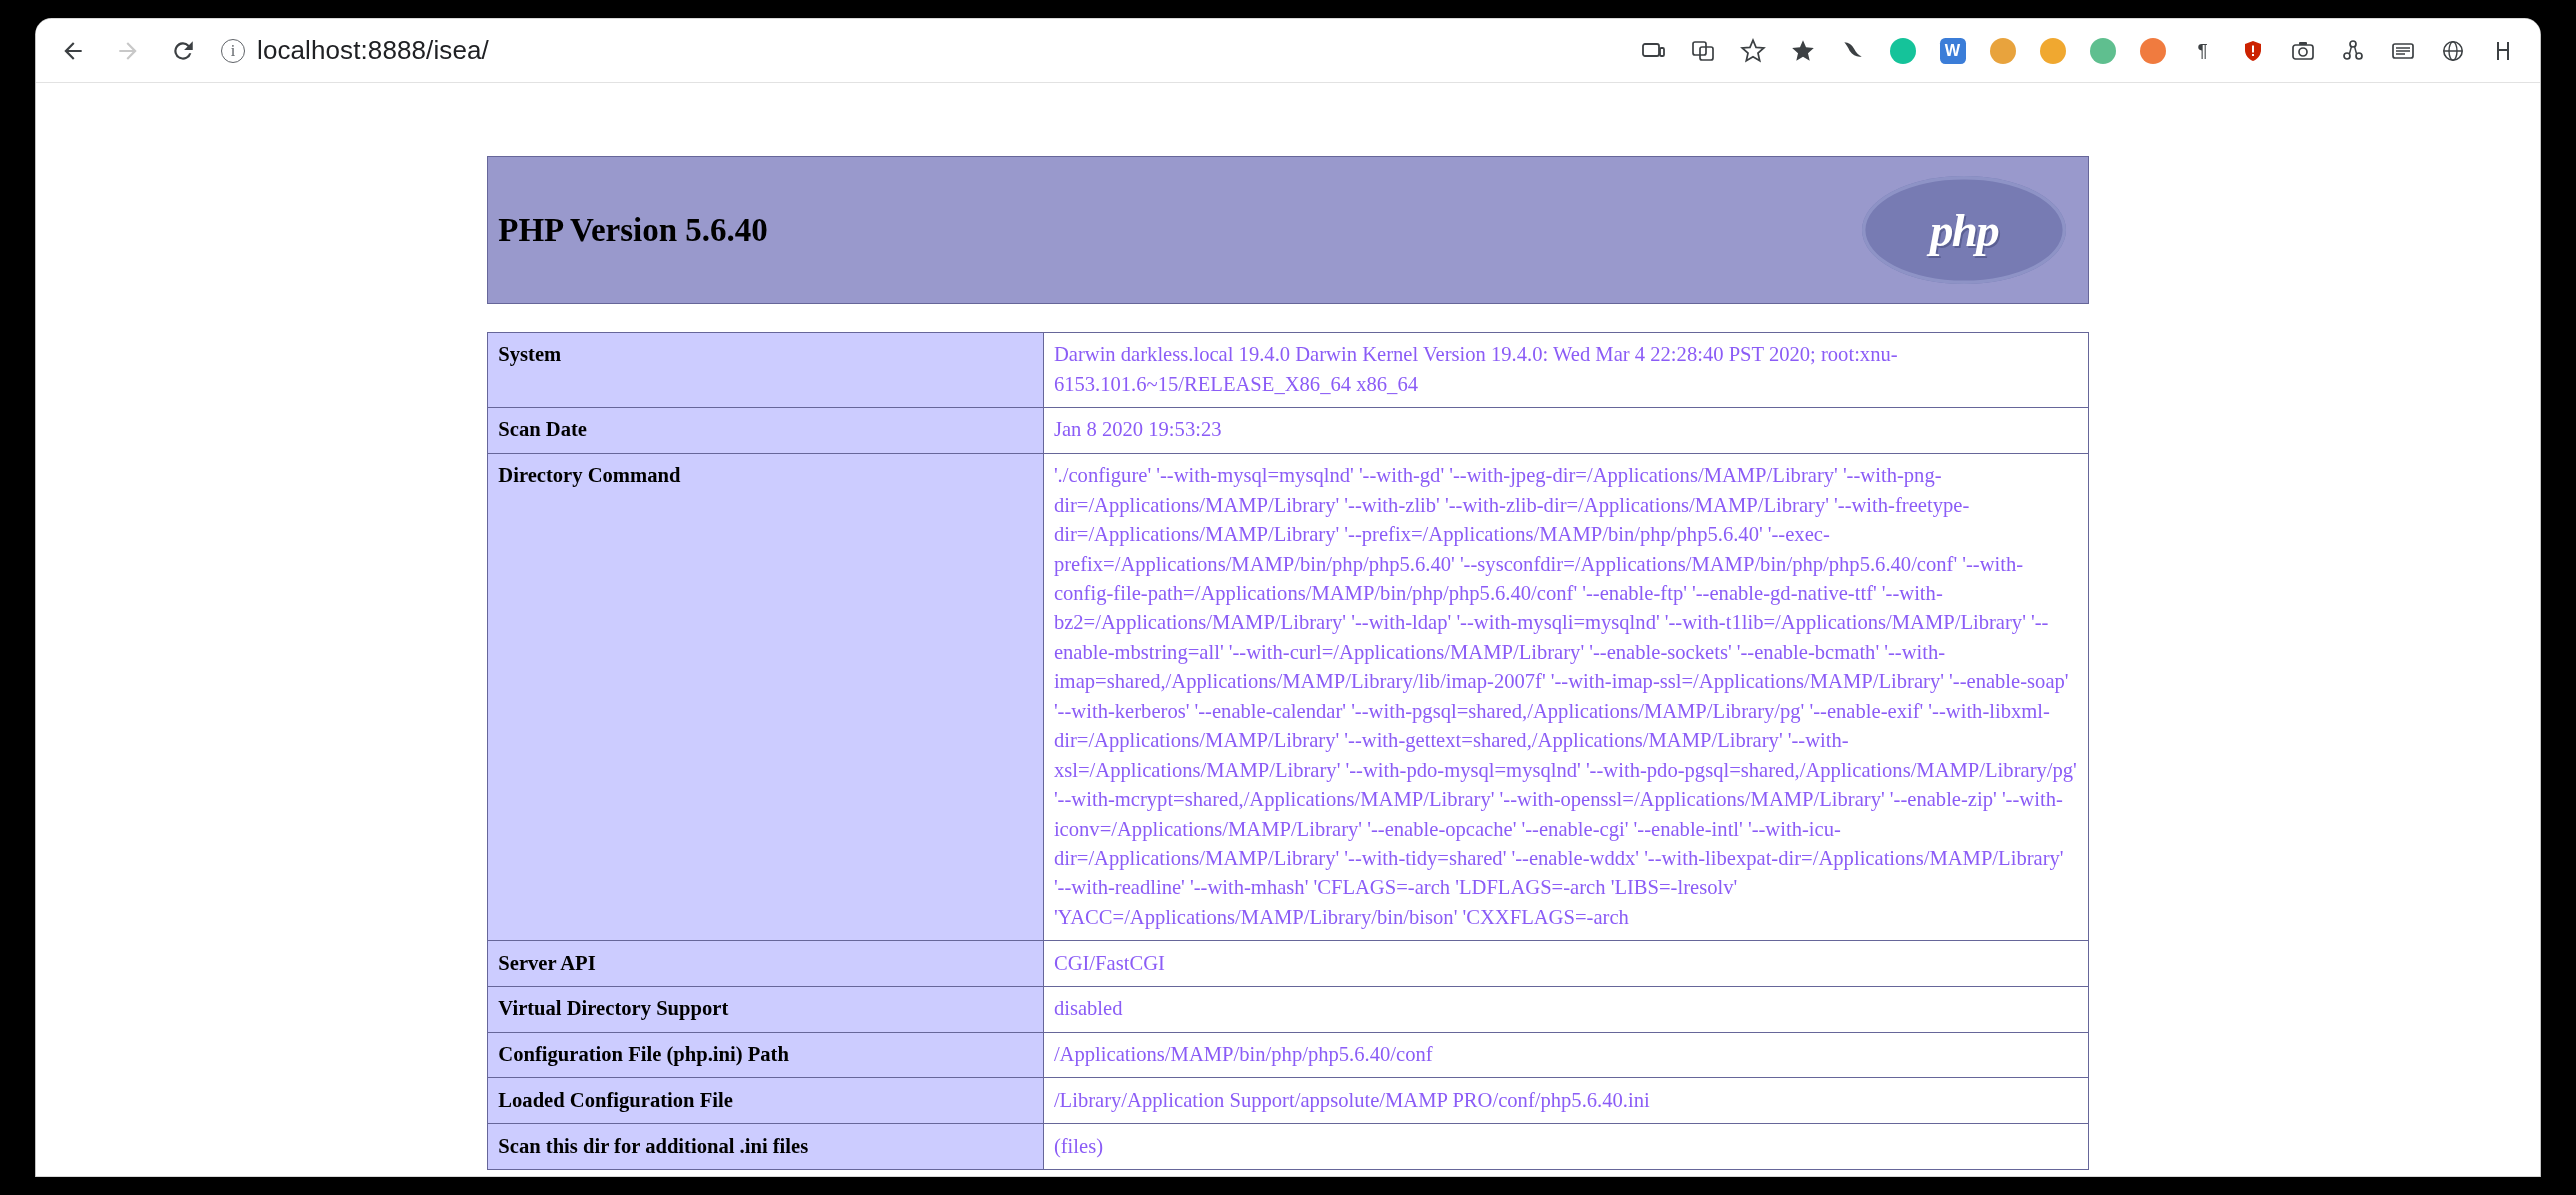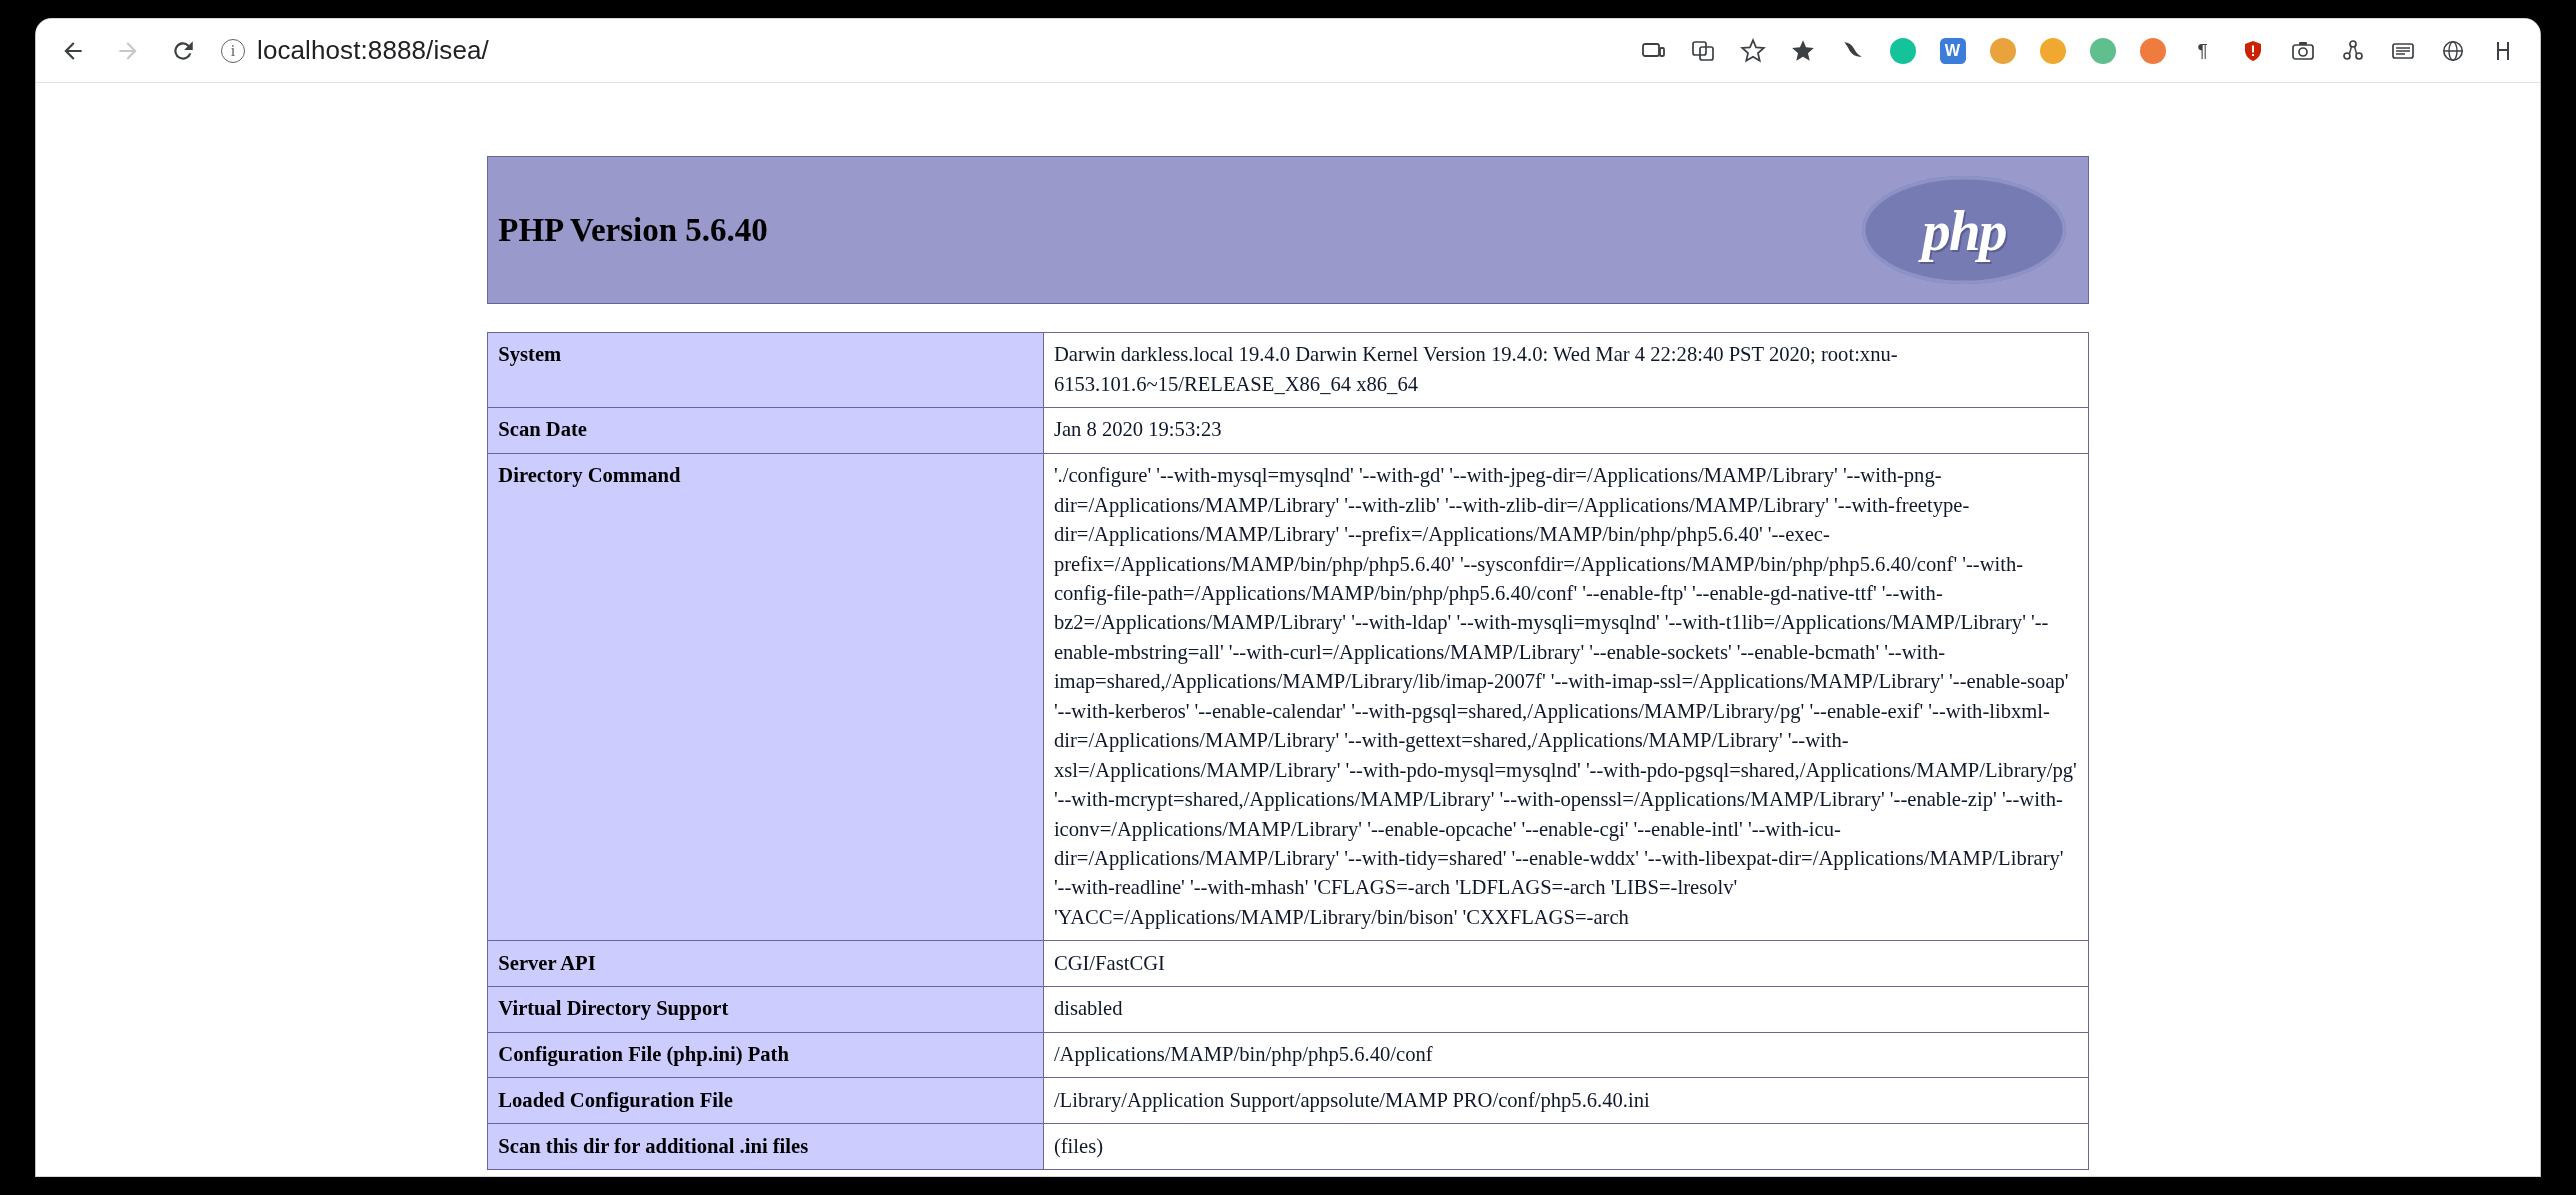--- a/index.html
+++ b/index.html
@@ -151,21 +151,21 @@
     position: relative;
     display: flex;
     align-items: center;
     justify-content: center;
     box-shadow: inset 0 0 0 3.4px #8e93c6;
   }
   .php-logo span {
     font-family: "Liberation Serif", serif;
     font-style: italic;
     font-weight: bold;
-    font-size: 57px;
+    font-size: 47px;
     color: #ffffff;
     letter-spacing: -1.7px;
     text-shadow: 1.7px 1.7px 0 #5a5f93;
   }
 
   table.infotable {
     width: 100%;
     border-collapse: collapse;
     margin-top: 27.5px;
     table-layout: fixed;
@@ -181,21 +181,21 @@
     word-wrap: break-word;
   }
   td.key {
     width: 534px;
     background: #ccccff;
     color: #000000;
     font-weight: bold;
   }
   td.val {
     background: #ffffff;
-    color: #0f172a;
+    color: #8b5cf6;
   }
 </style>
 </head>
 <body>
 
 <div class="window">
 
   <div class="toolbar">
     <div class="nav-btns">
       <div class="nav-ico">

